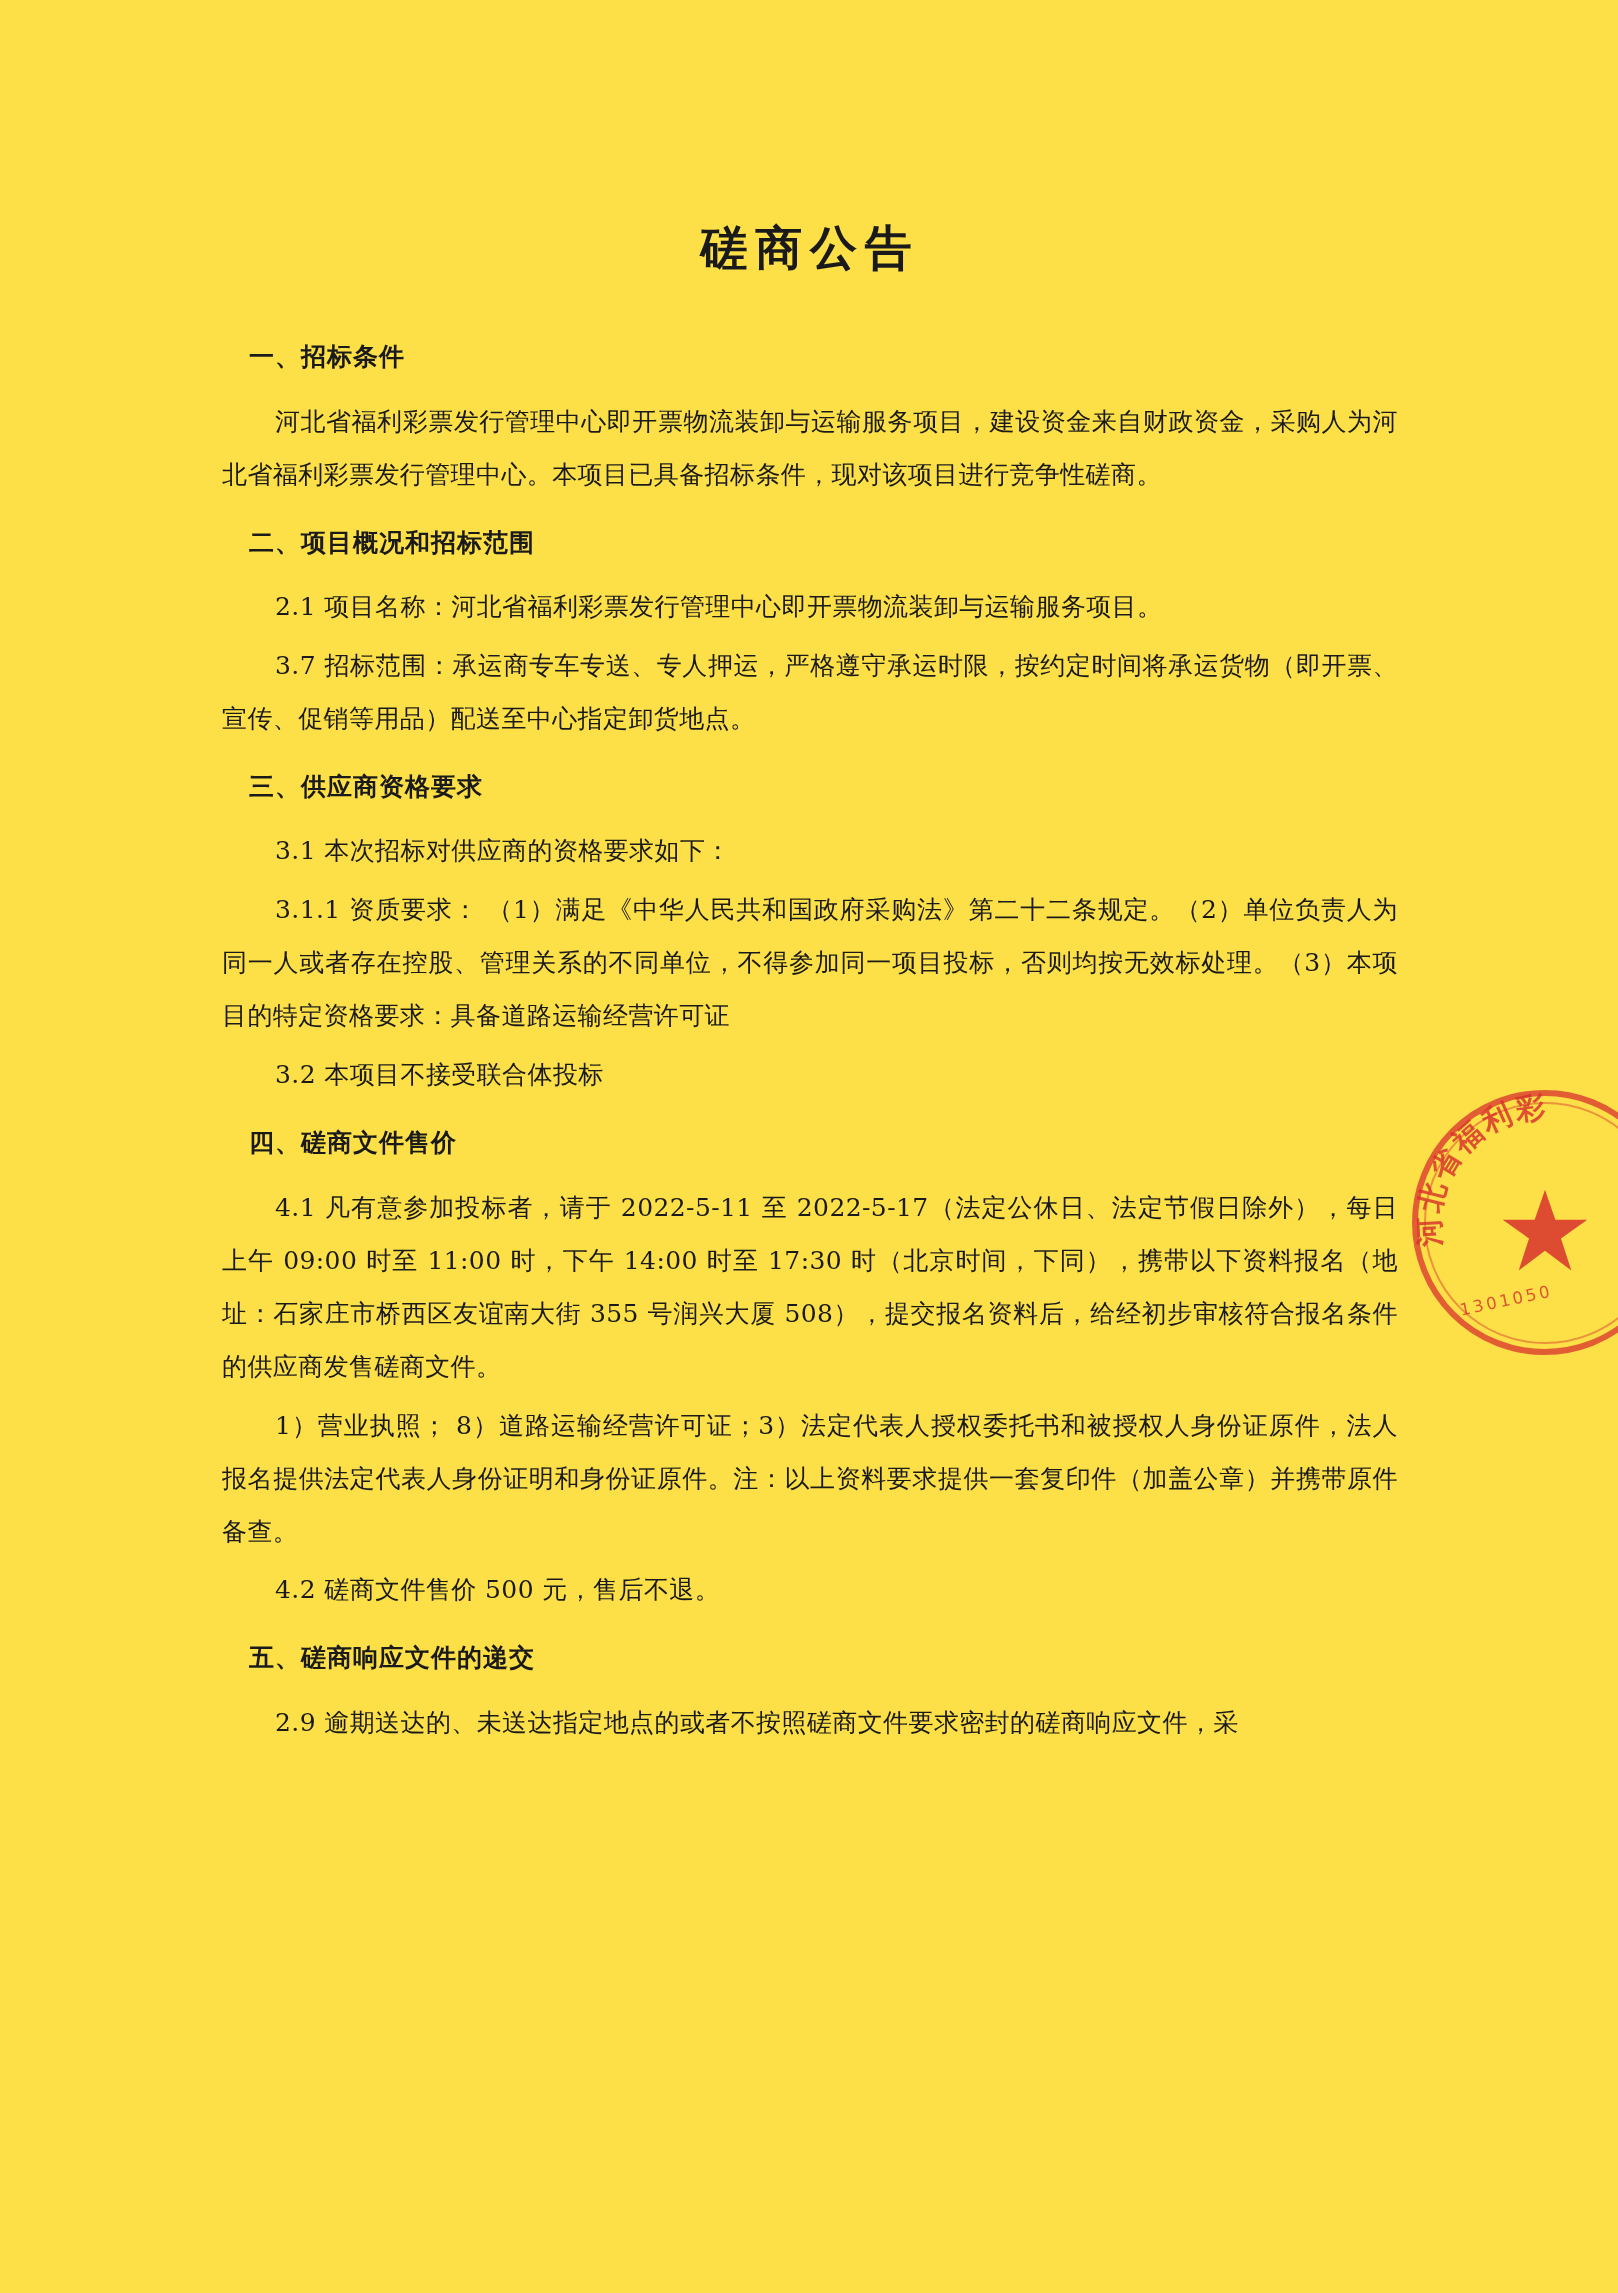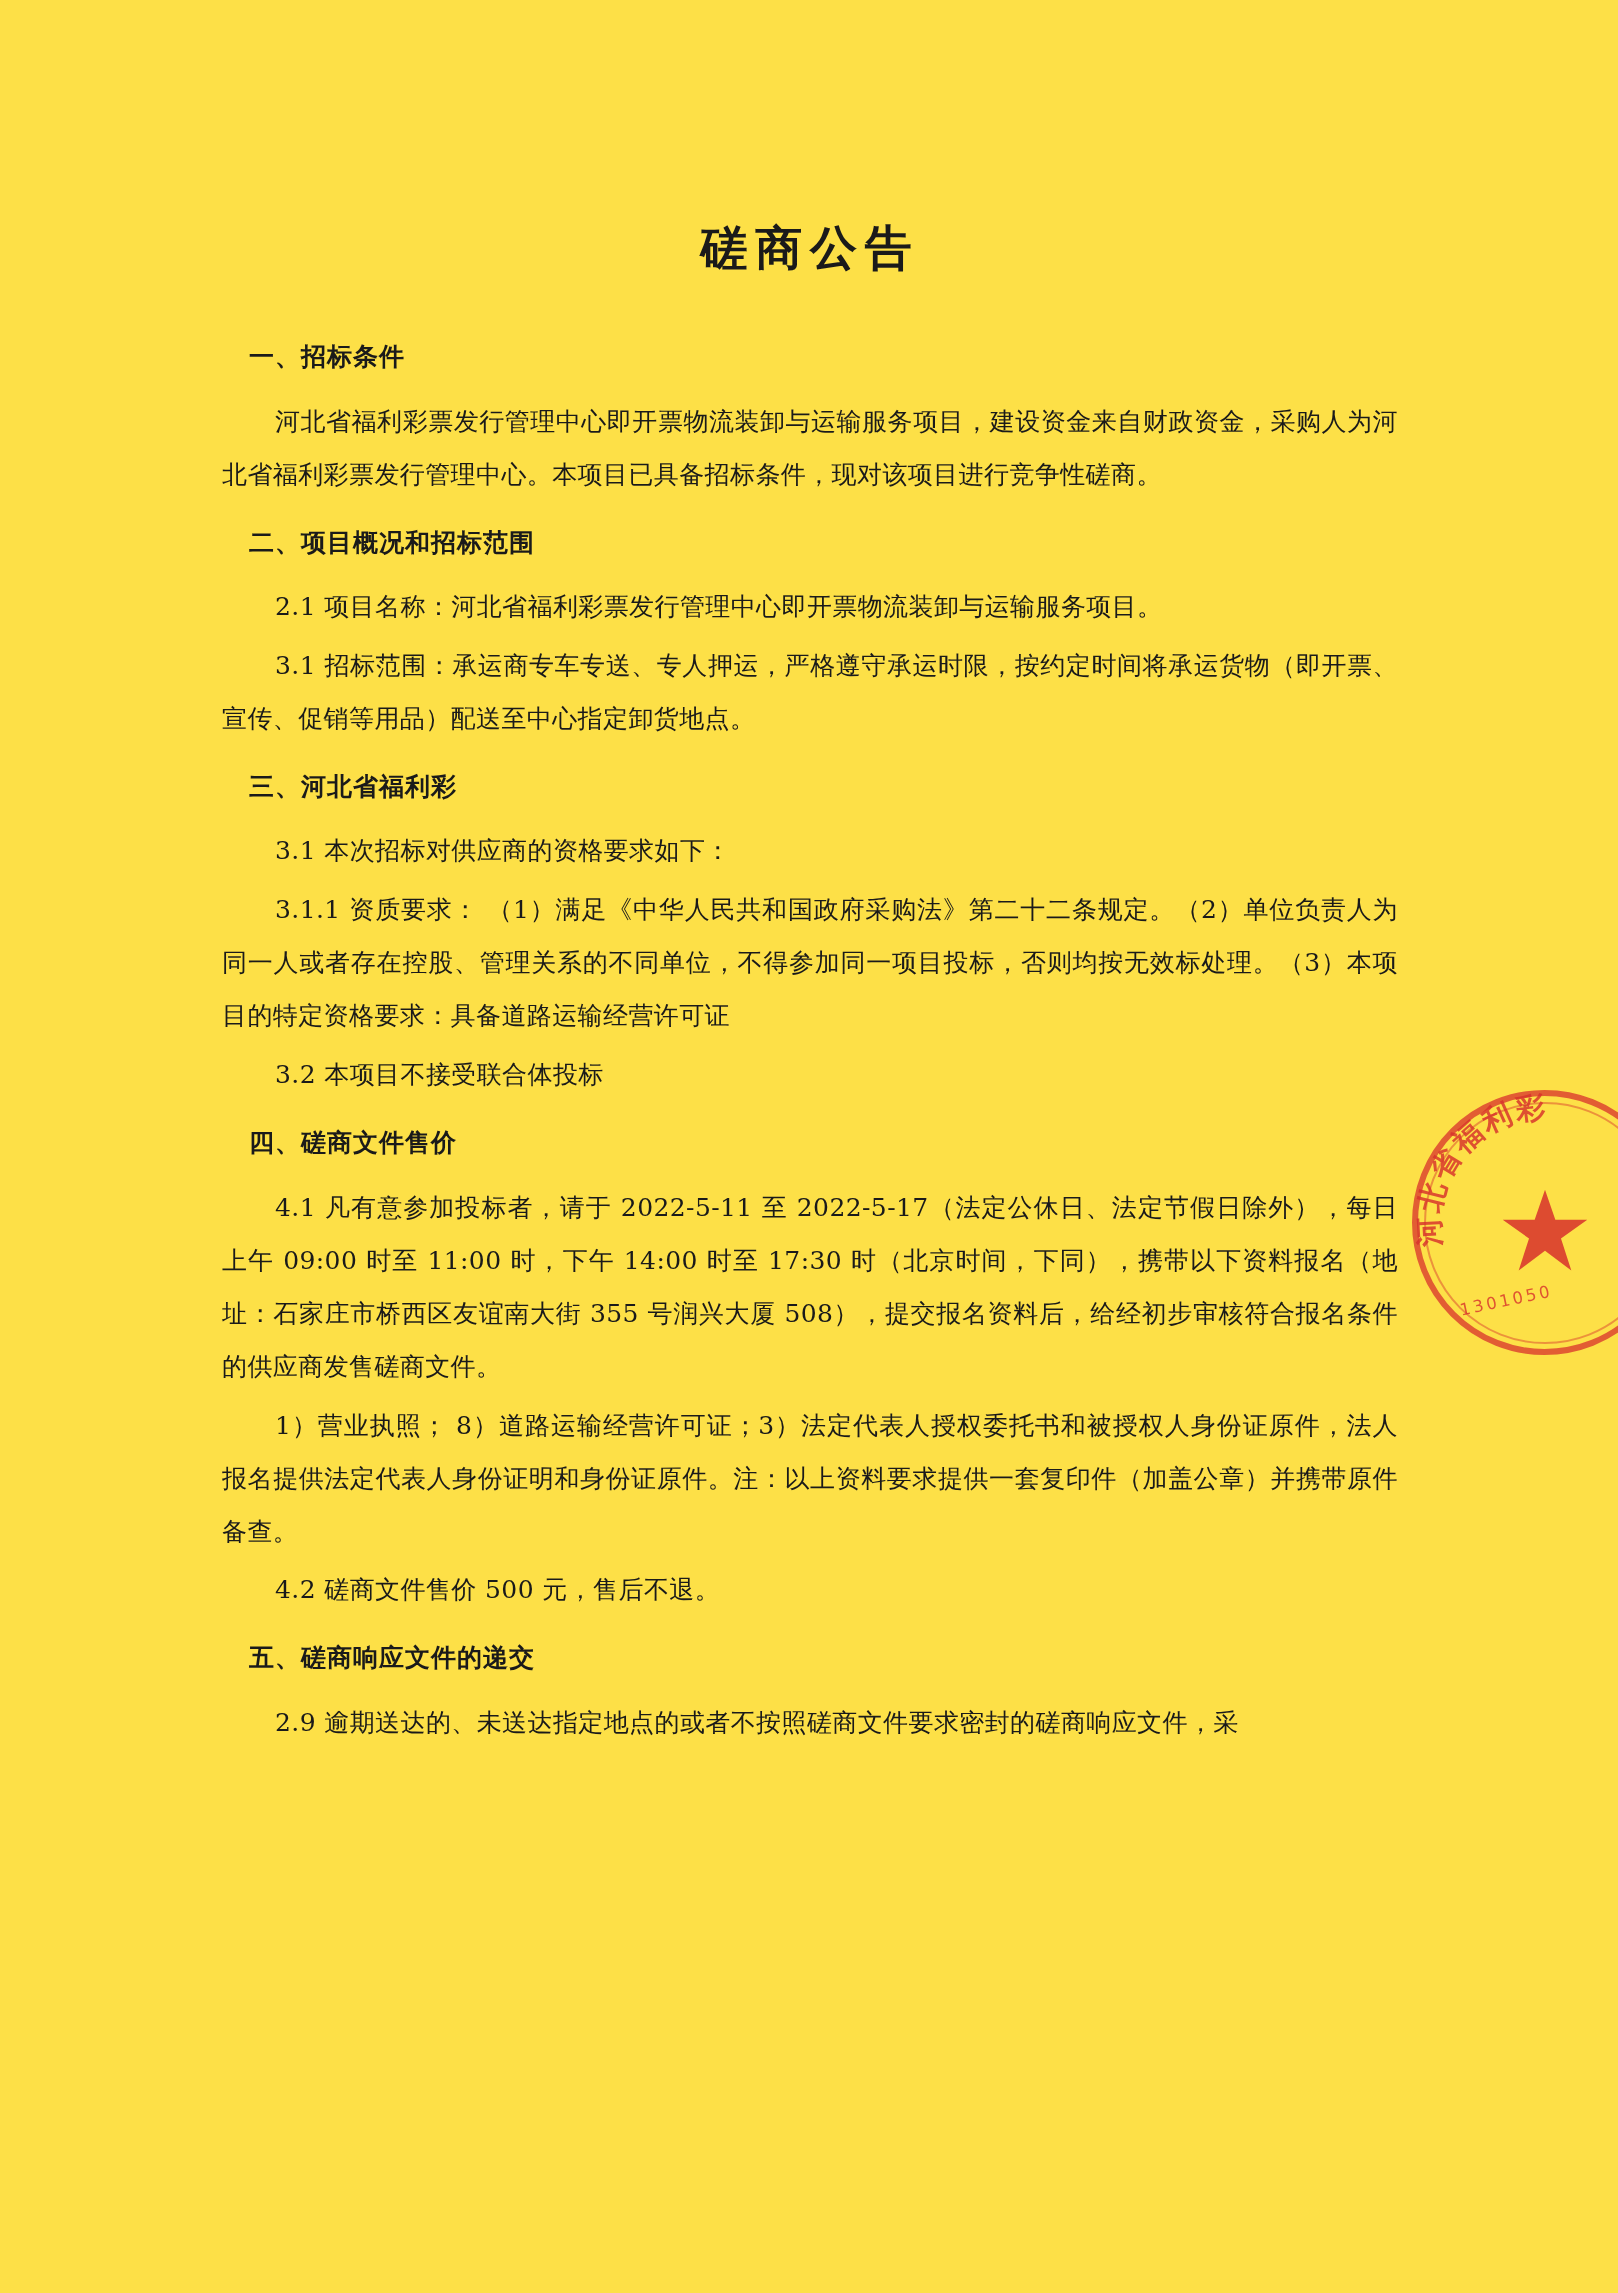--- a/index.html
+++ b/index.html
@@ -121,23 +121,23 @@
 
   <div class="content">
 
     <div class="doc-title">磋商公告</div>
 
     <div class="section-head">一、招标条件</div>
     <p class="para">河北省福利彩票发行管理中心即开票物流装卸与运输服务项目，建设资金来自财政资金，采购人为河北省福利彩票发行管理中心。本项目已具备招标条件，现对该项目进行竞争性磋商。</p>
 
     <div class="section-head">二、项目概况和招标范围</div>
     <p class="para">2.1 项目名称：河北省福利彩票发行管理中心即开票物流装卸与运输服务项目。</p>
-    <p class="para">3.1 招标范围：承运商专车专送、专人押运，严格遵守承运时限，按约定时间将承运货物（即开票、宣传、促销等用品）配送至中心指定卸货地点。</p>
+    <p class="para">3.7 招标范围：承运商专车专送、专人押运，严格遵守承运时限，按约定时间将承运货物（即开票、宣传、促销等用品）配送至中心指定卸货地点。</p>
 
-    <div class="section-head">三、河北省福利彩</div>
+    <div class="section-head">三、供应商资格要求</div>
     <p class="para">3.1 本次招标对供应商的资格要求如下：</p>
     <p class="para">3.1.1 资质要求： （1）满足《中华人民共和国政府采购法》第二十二条规定。（2）单位负责人为同一人或者存在控股、管理关系的不同单位，不得参加同一项目投标，否则均按无效标处理。（3）本项目的特定资格要求：具备道路运输经营许可证</p>
     <p class="para">3.2 本项目不接受联合体投标</p>
 
     <div class="section-head">四、磋商文件售价</div>
     <p class="para">4.1 凡有意参加投标者，请于 2022-5-11 至 2022-5-17（法定公休日、法定节假日除外），每日上午 09:00 时至 11:00 时，下午 14:00 时至 17:30 时（北京时间，下同），携带以下资料报名（地址：石家庄市桥西区友谊南大街 355 号润兴大厦 508），提交报名资料后，给经初步审核符合报名条件的供应商发售磋商文件。</p>
     <p class="para">1）营业执照； 8）道路运输经营许可证；3）法定代表人授权委托书和被授权人身份证原件，法人报名提供法定代表人身份证明和身份证原件。注：以上资料要求提供一套复印件（加盖公章）并携带原件备查。</p>
     <p class="para">4.2 磋商文件售价 500 元，售后不退。</p>
 
     <div class="section-head">五、磋商响应文件的递交</div>

